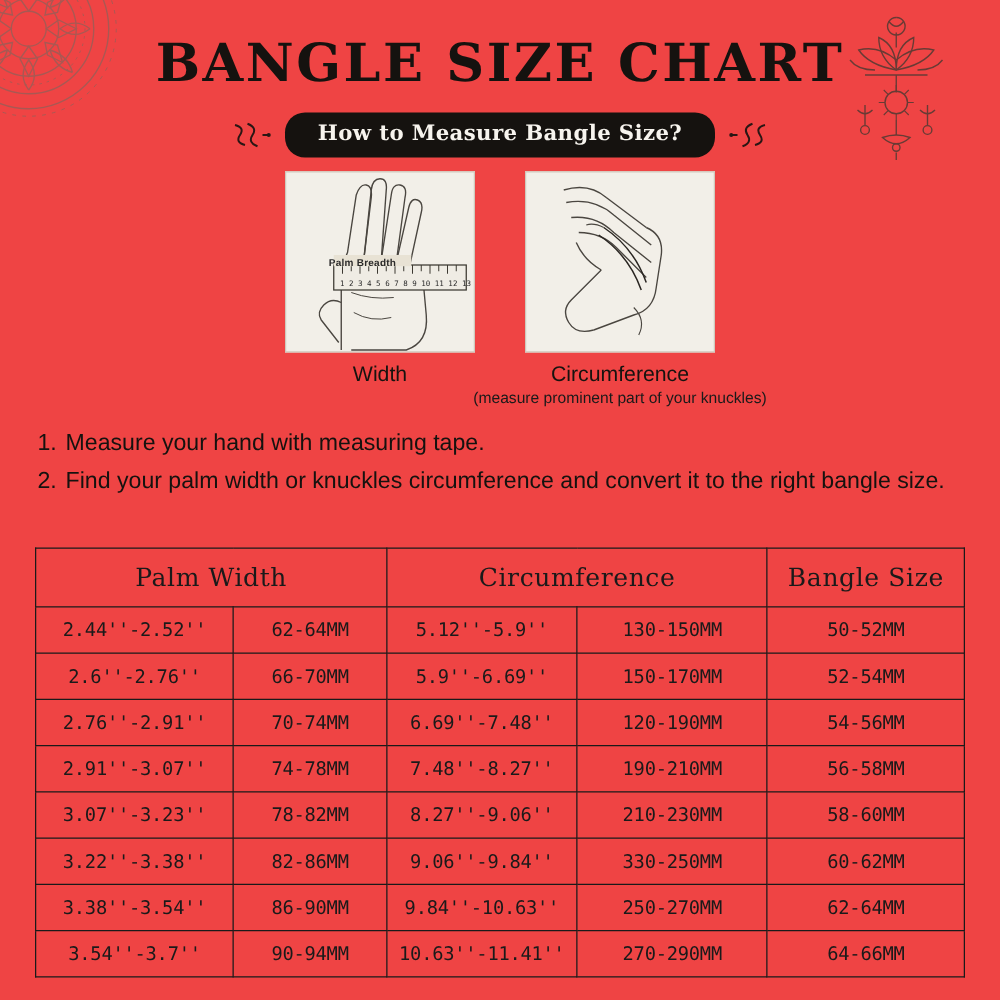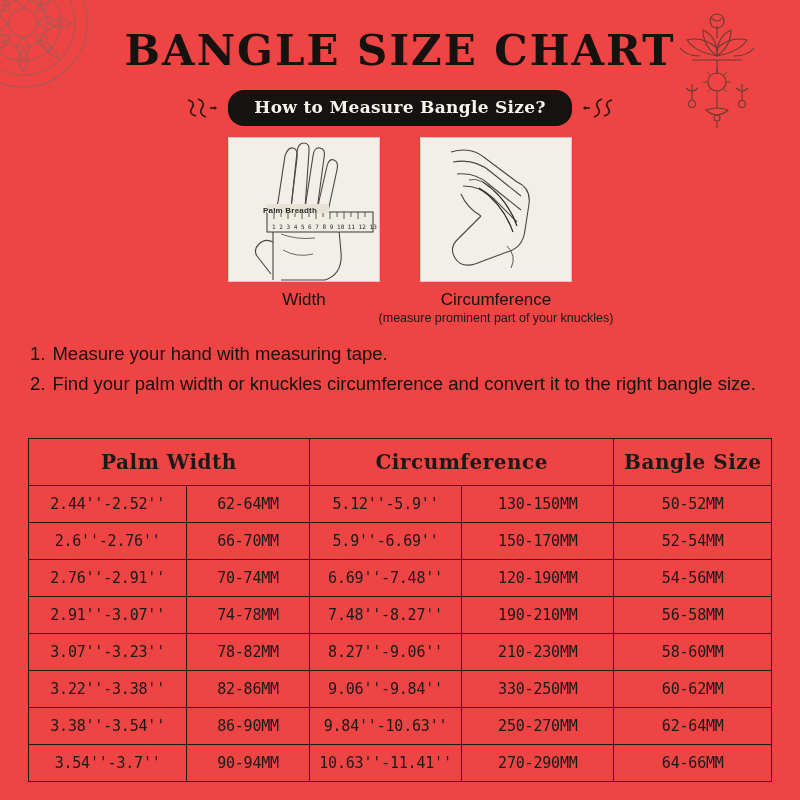--- a/index.html
+++ b/index.html
@@ -127,21 +127,21 @@
     border-collapse: collapse;
     font-family: "DejaVu Sans Mono", "Liberation Mono", monospace;
   }
   th, td {
     border: 1px solid #1a1a1a;
     padding: 0;
     text-align: center;
   }
   thead th {
     font-family: "DejaVu Serif", "Liberation Serif", serif;
-    font-weight: bold;
+    font-weight: normal;
     font-size: 20px;
     height: 47px;
     letter-spacing: .5px;
   }
   tbody td {
     font-size: 15px;
     height: 37px;
     letter-spacing: -.2px;
   }
   .c0 { width: 21.3%; }

